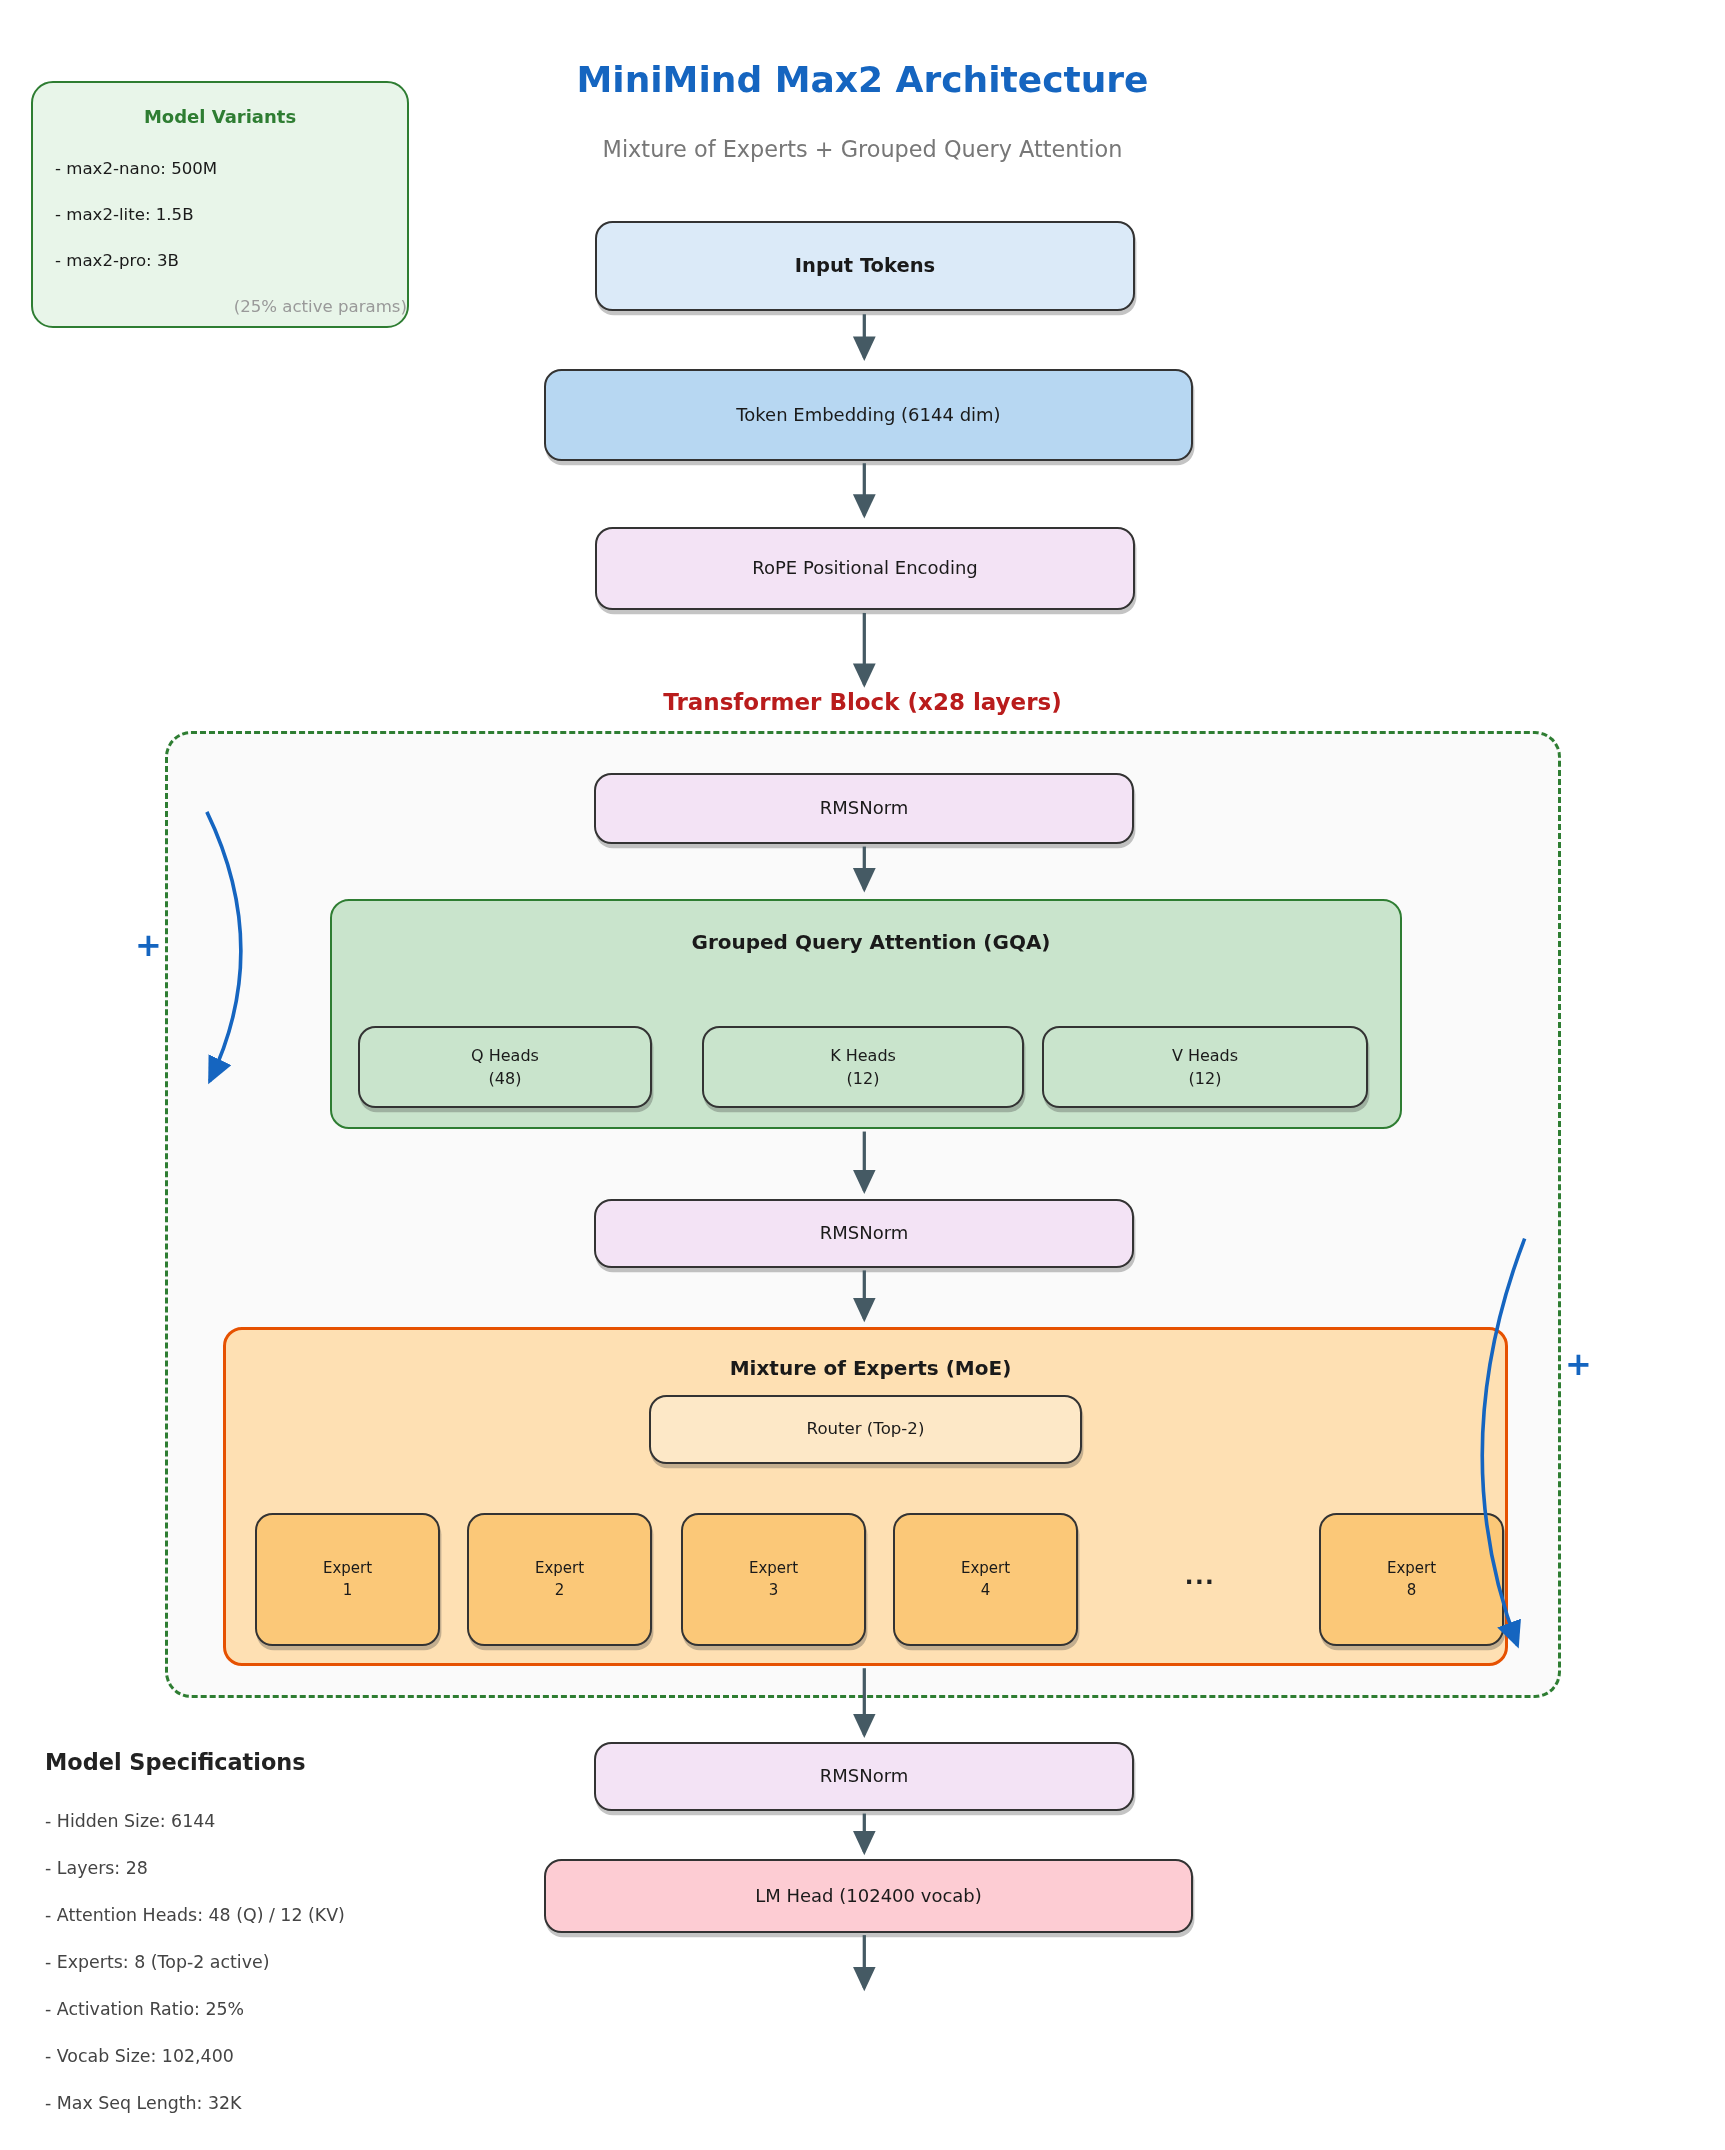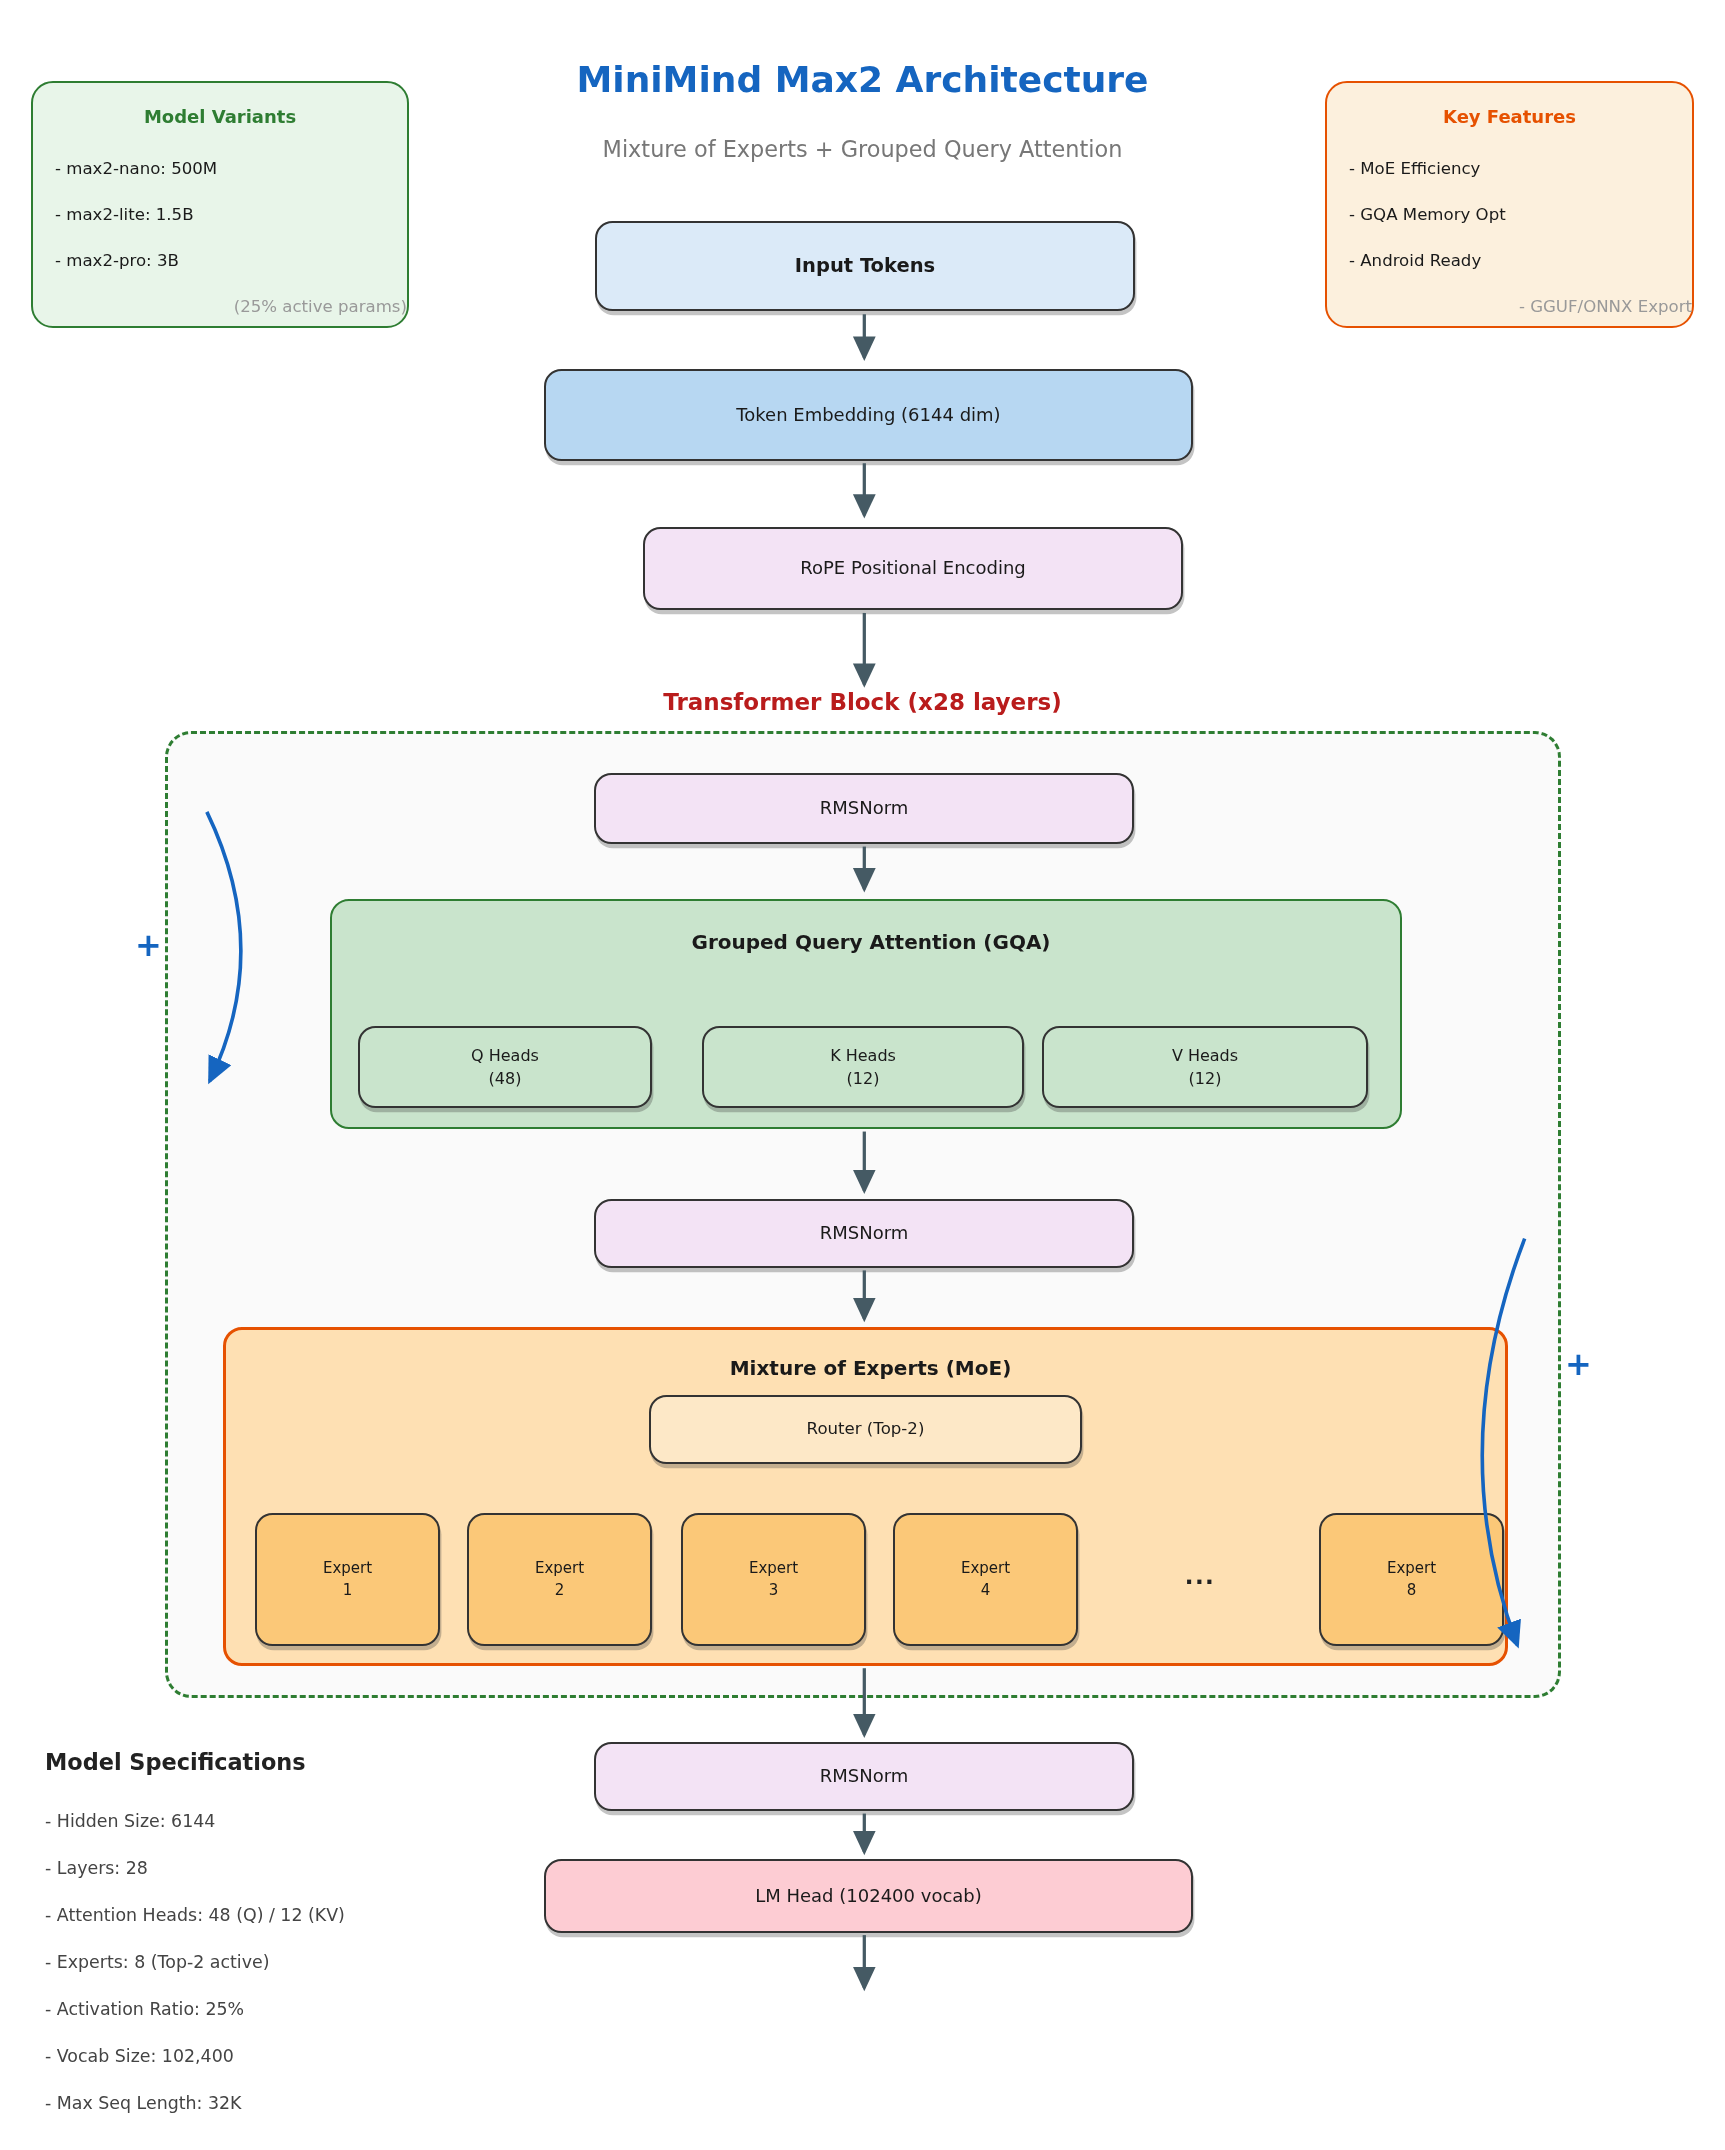--- a/index.html
+++ b/index.html
@@ -75,39 +75,30 @@
   <div class="infocard" style="left:31px;top:81px;width:378px;height:247px;background:#e8f5e9;border:2.2px solid #2e7d32;">
     <div class="card-title" style="color:#2e7d32;">Model Variants</div>
     <div class="card-items">
       <div class="card-item">- max2-nano: 500M</div>
       <div class="card-item">- max2-lite: 1.5B</div>
       <div class="card-item">- max2-pro: 3B</div>
       <div class="card-item muted">(25% active params)</div>
     </div>
   </div>
 
-  <div class="infocard" style="left:1325px;top:81px;width:369px;height:247px;background:#fcf0dd;border:2.2px solid #e65100;">
-    <div class="card-title" style="color:#e65100;">Key Features</div>
-    <div class="card-items">
-      <div class="card-item">- MoE Efficiency</div>
-      <div class="card-item">- GQA Memory Opt</div>
-      <div class="card-item">- Android Ready</div>
-      <div class="card-item muted">- GGUF/ONNX Export</div>
-    </div>
-  </div>
 
   <div class="node bold" style="left:595px;top:221px;width:540px;height:90px;background:#dbeaf8;">
     <span>Input Tokens</span>
   </div>
 
   <div class="node" style="left:544px;top:369px;width:649px;height:92px;background:#b7d7f2;">
     <span>Token Embedding (6144 dim)</span>
   </div>
 
-  <div class="node" style="left:595px;top:527px;width:540px;height:83px;background:#f3e3f5;margin-left:48px;">
+  <div class="node" style="left:595px;top:527px;width:540px;height:83px;background:#f3e3f5;">
     <span>RoPE Positional Encoding</span>
   </div>
 
   <div class="tb-title">Transformer Block (x28 layers)</div>
   <div class="abs" style="left:165px;top:731px;width:1396px;height:967px;background:#fafafa;border:3.6px dashed #2e7d32;border-radius:26px;box-sizing:border-box;"></div>
 
   <div class="node" style="left:594px;top:773px;width:540px;height:71px;background:#f3e3f5;">
     <span>RMSNorm</span>
   </div>
 

